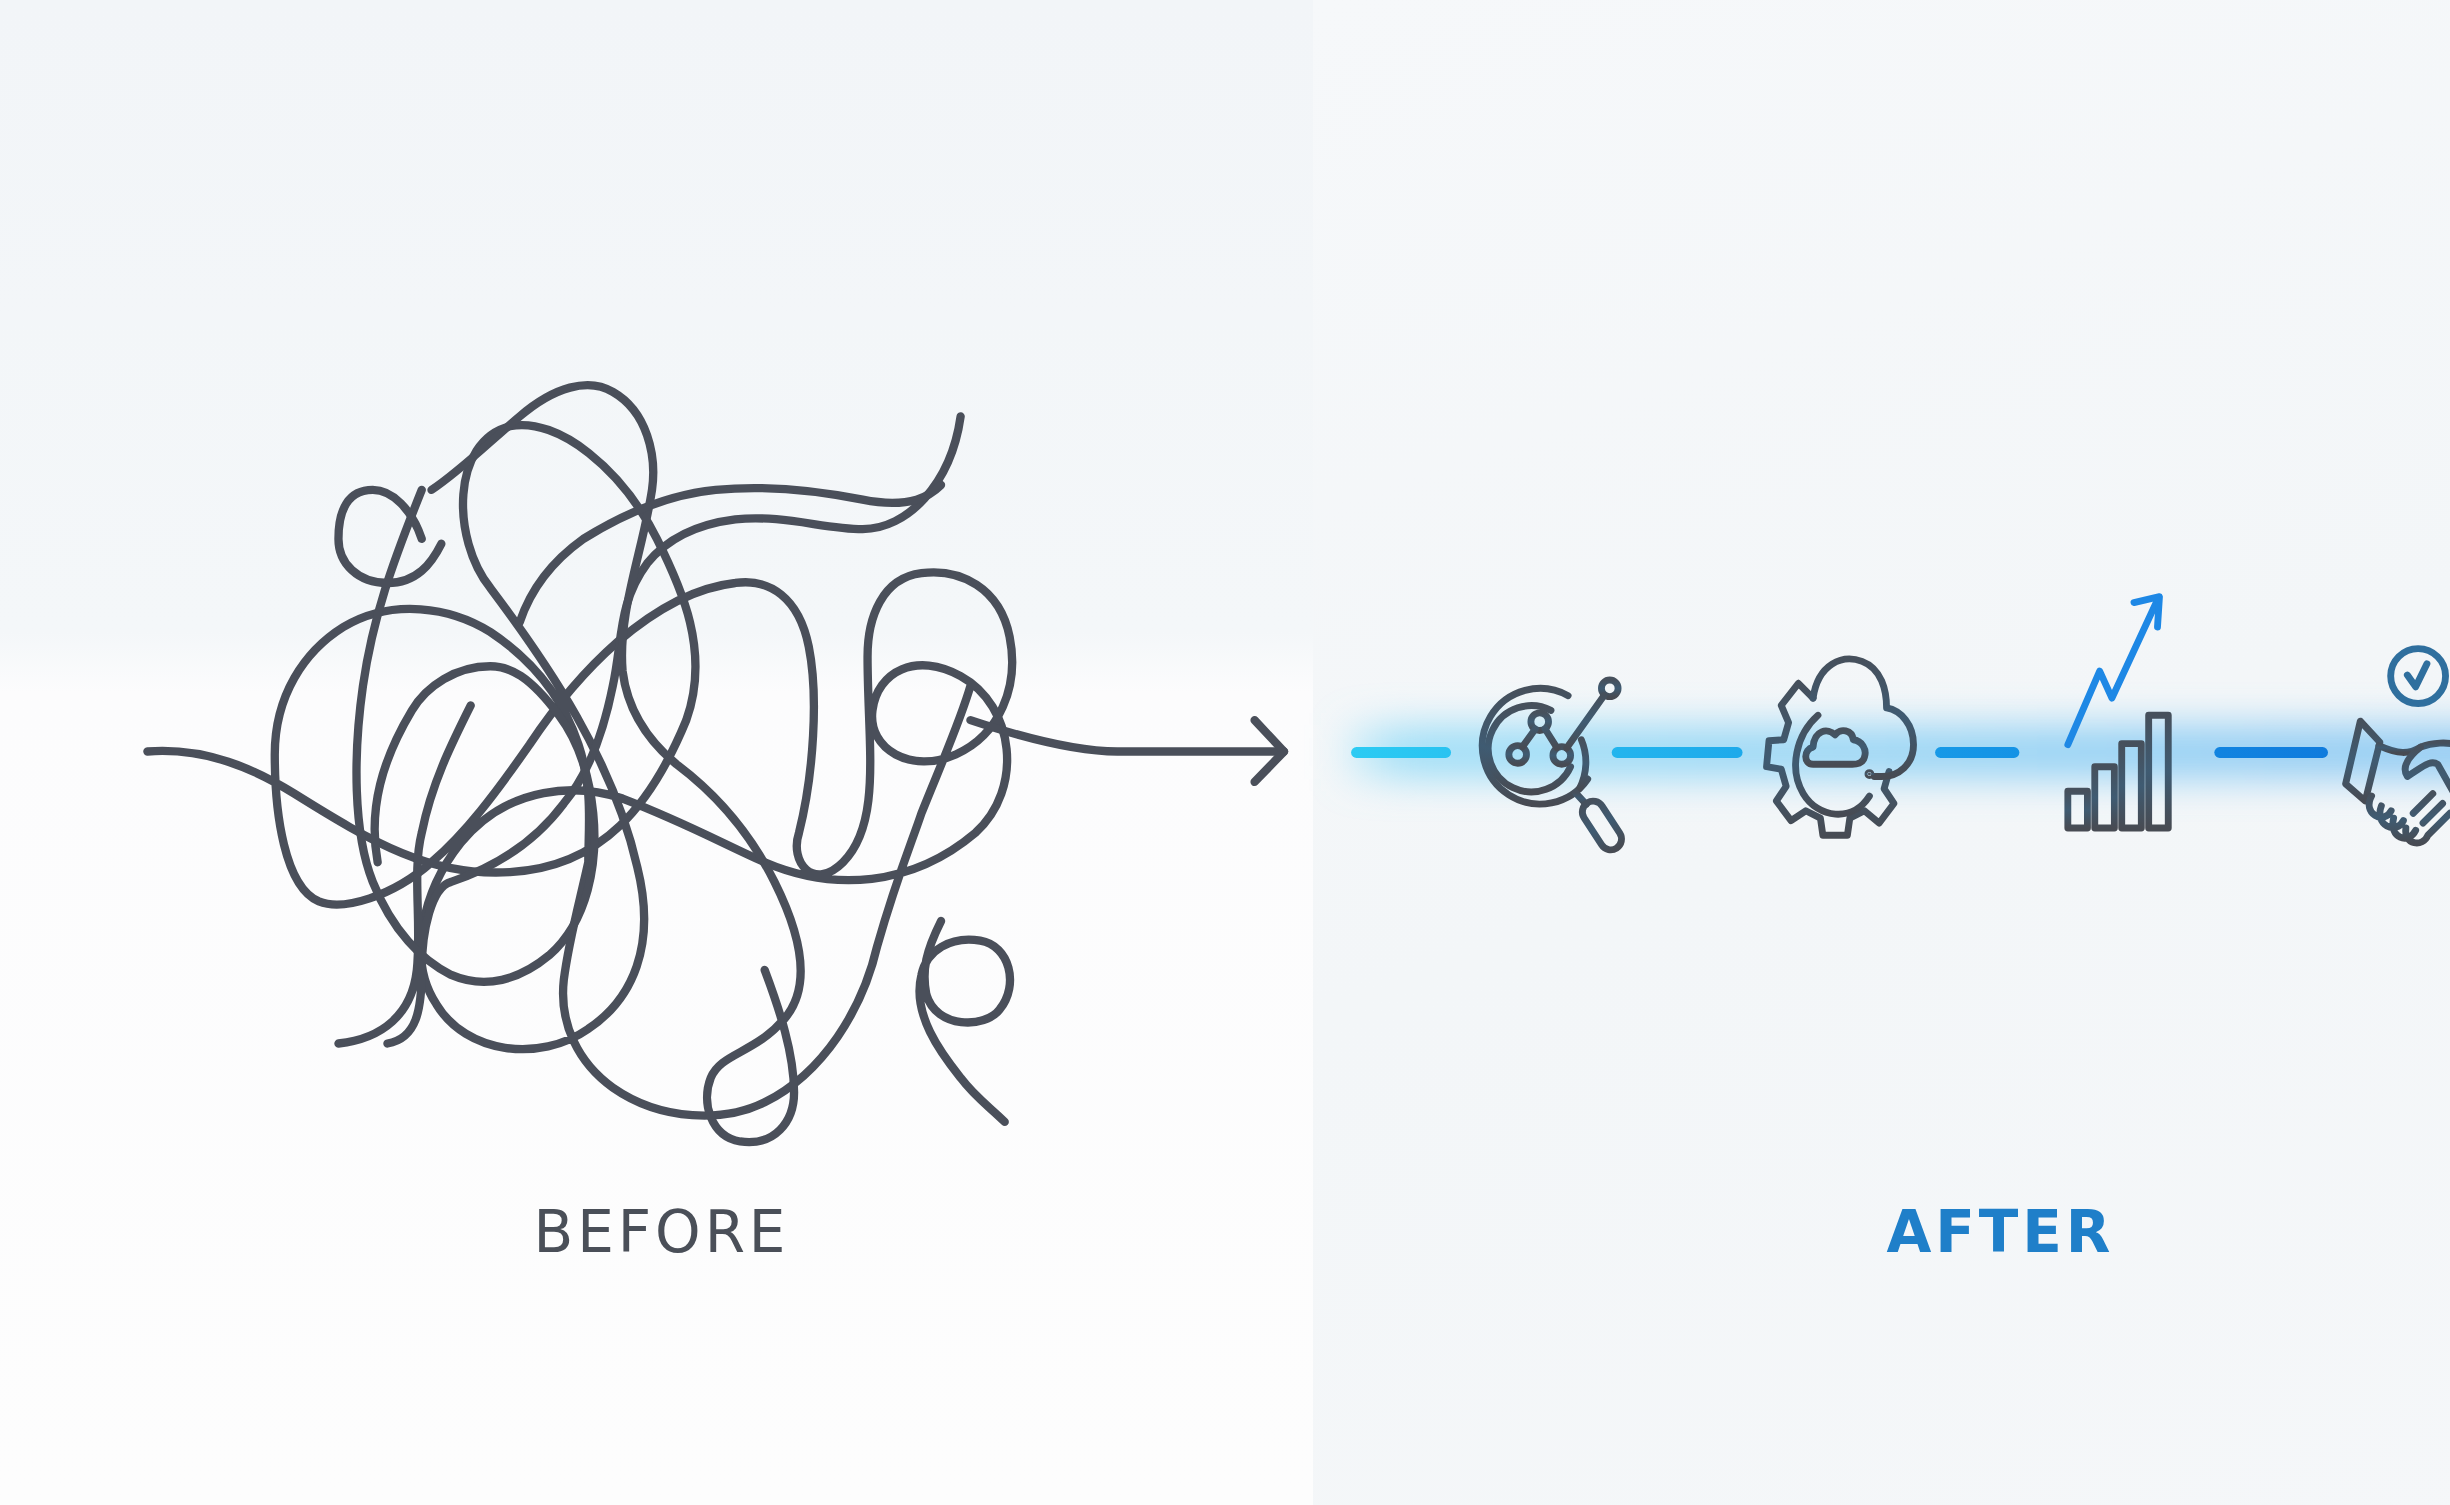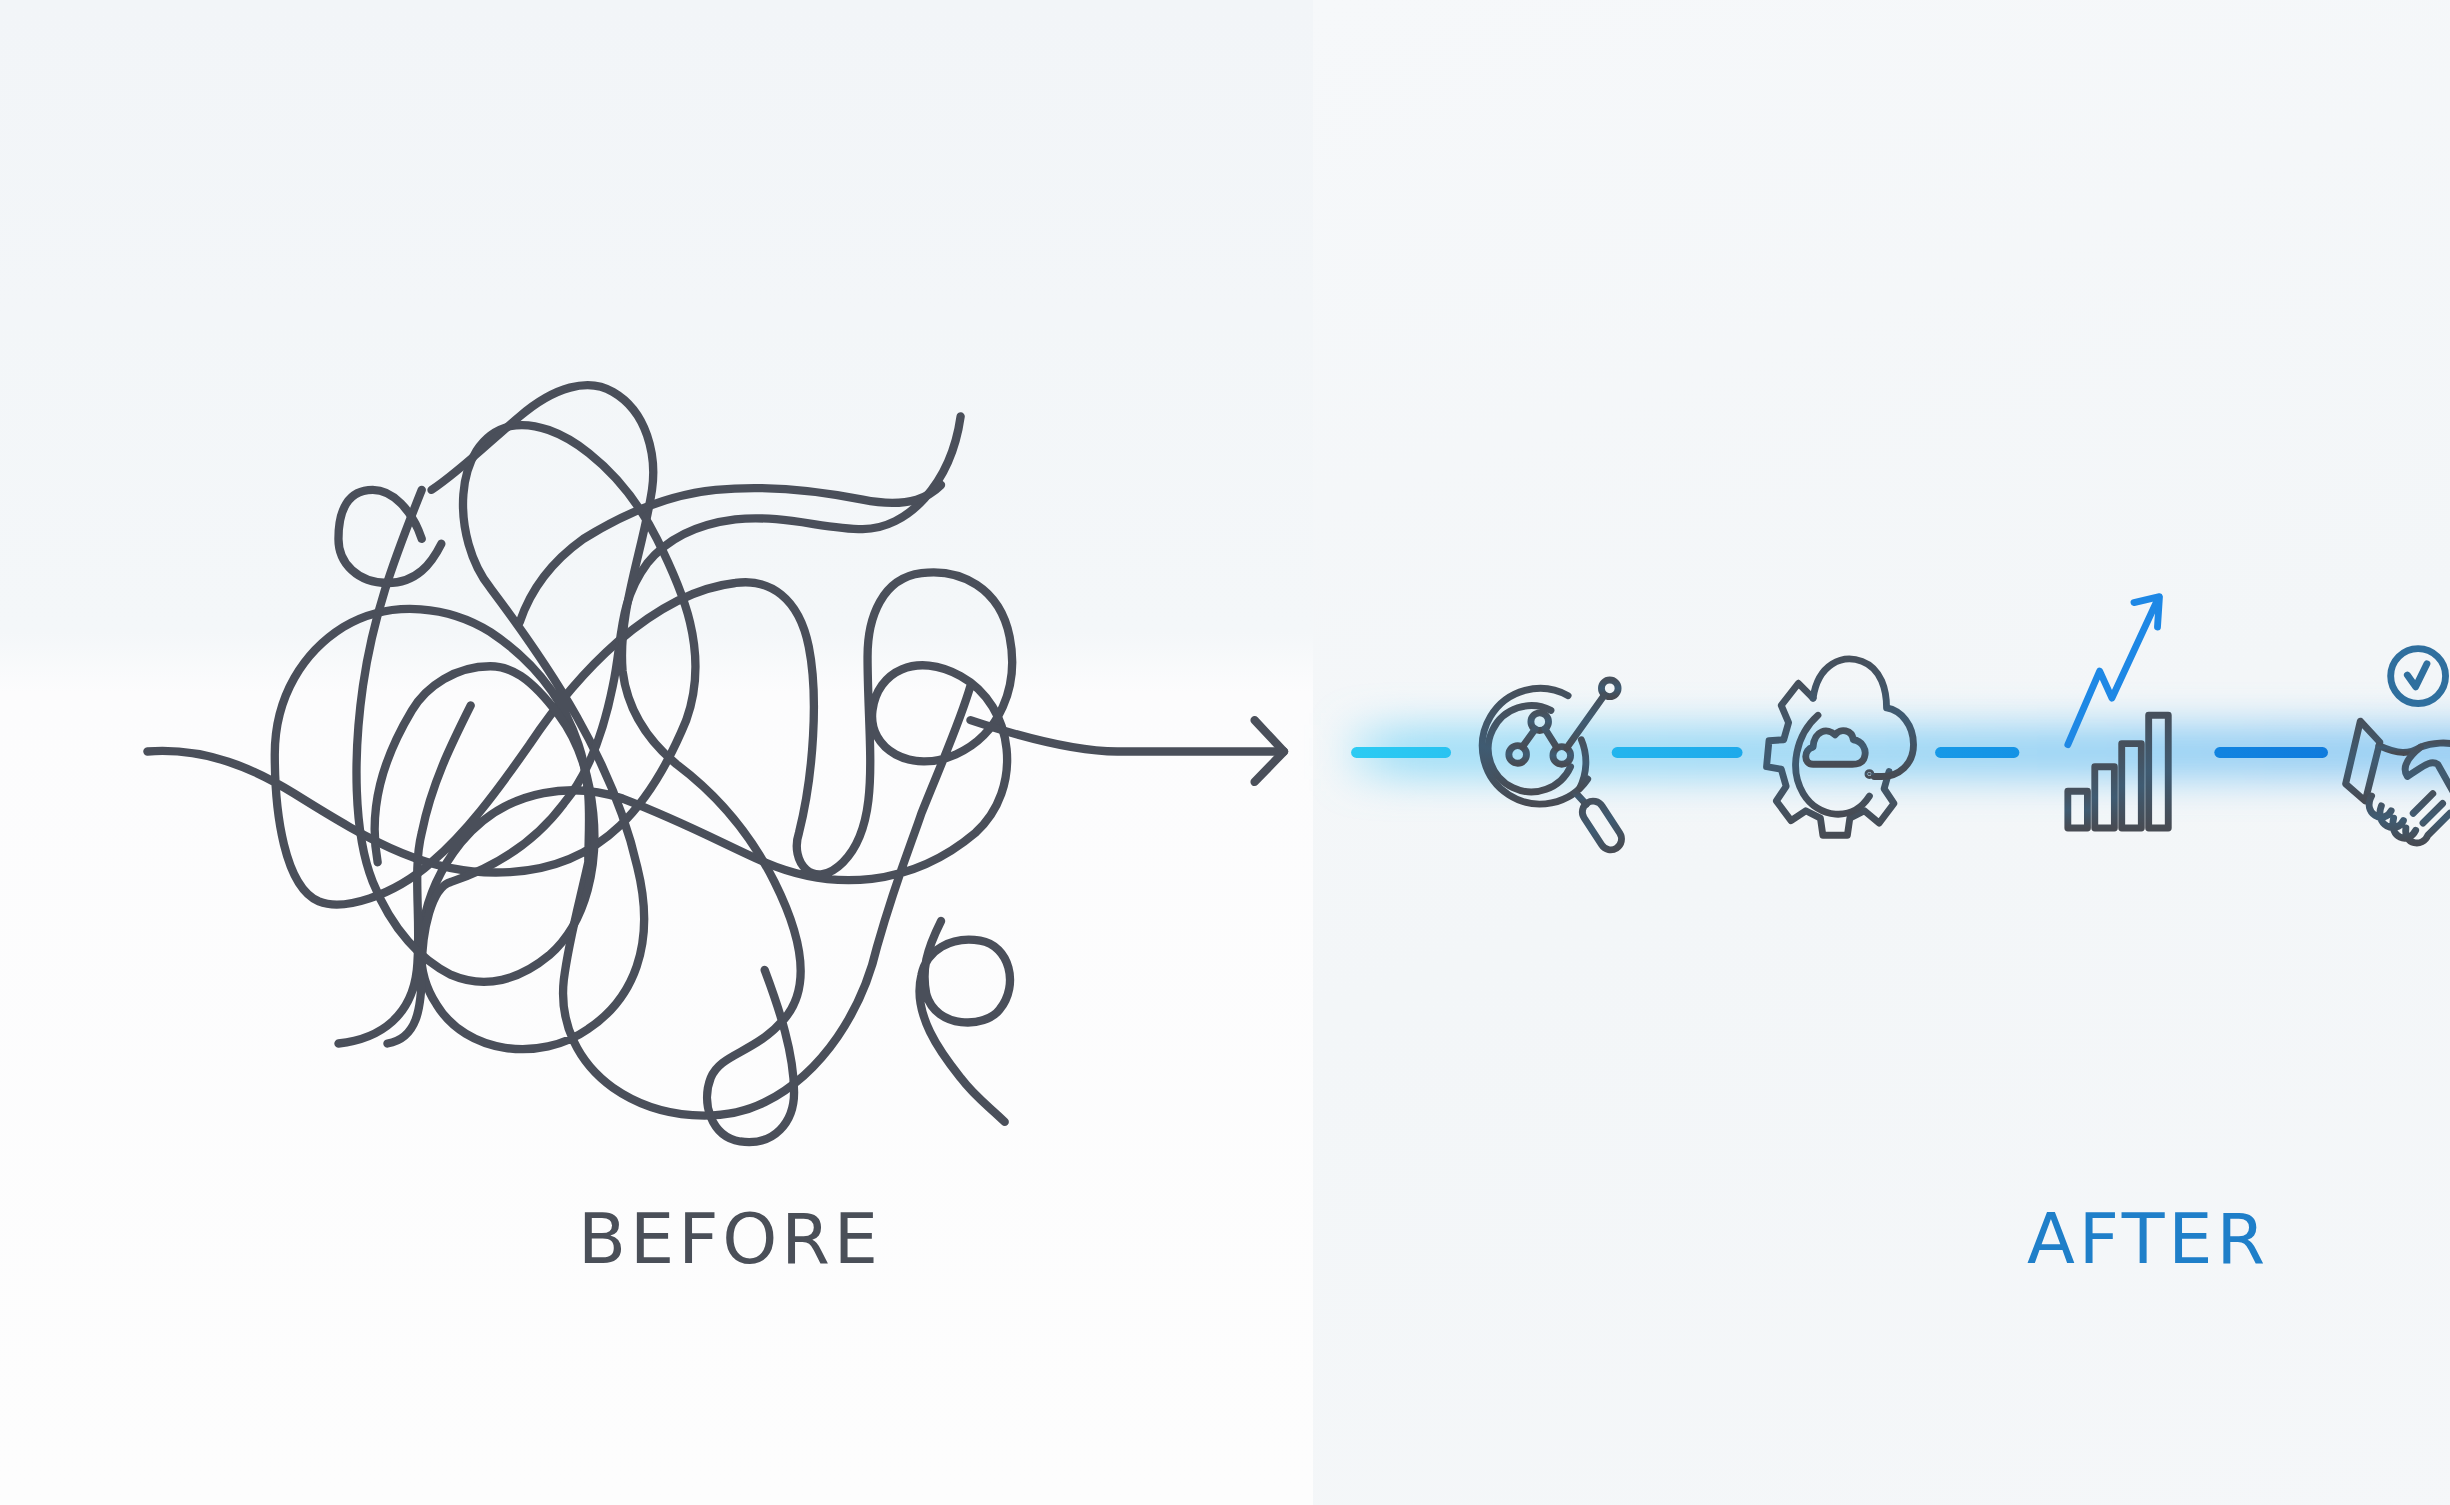--- a/index.html
+++ b/index.html
@@ -11,25 +11,25 @@
   .bg-left {
     position: absolute; left: 0; top: 0; width: 1313px; height: 1505px;
     background: linear-gradient(180deg, #f2f5f8 0%, #f4f7f9 42%, #fcfcfd 46%, #fdfdfd 100%);
   }
   .bg-right {
     position: absolute; left: 1313px; top: 0; width: 1447px; height: 1505px;
     background: linear-gradient(160deg, #f6f8fa 0%, #f3f6f8 50%, #f5f7f9 100%);
   }
   svg.stage { position: absolute; left: 0; top: 0; }
   .label {
-    position: absolute; top: 1198px; font-size: 70px; letter-spacing: 3.9px;
-    font-weight: 400; text-align: right; width: 441px;
+    position: absolute; top: 1198px; font-size: 58px; letter-spacing: 3.9px;
+    font-weight: 400; text-align: center; width: 441px;
   }
   .label-before { left: 441px; color: #4a4f58; }
-  .label-after  { left: 1828px; color: #1f7fc9; }
+  .label-after  { left: 1780px; color: #1f7fc9; font-weight: bold; }
 </style>
 </head>
 <body>
 
 <div class="bg-left"></div>
 <div class="bg-right"></div>
 
 <svg class="stage" width="2760" height="1505" viewBox="0 0 5632 3072">
   <defs>
     <linearGradient id="lineGrad" x1="2760" y1="0" x2="5340" y2="0" gradientUnits="userSpaceOnUse">

